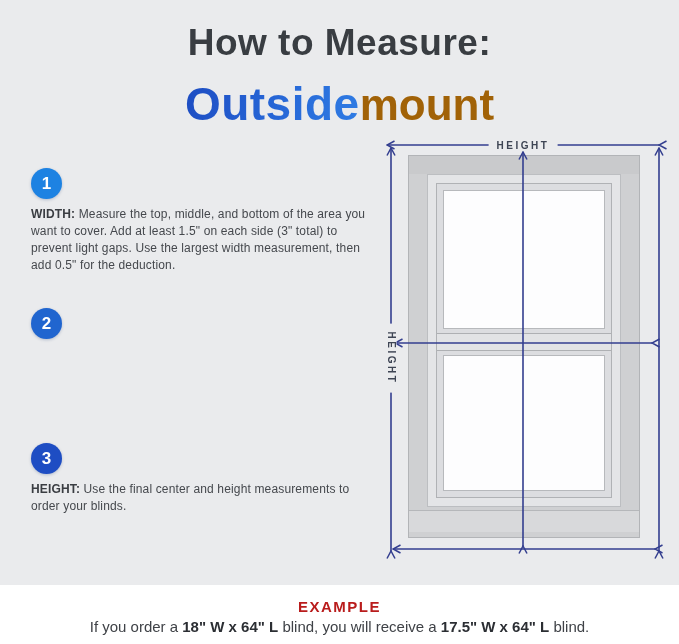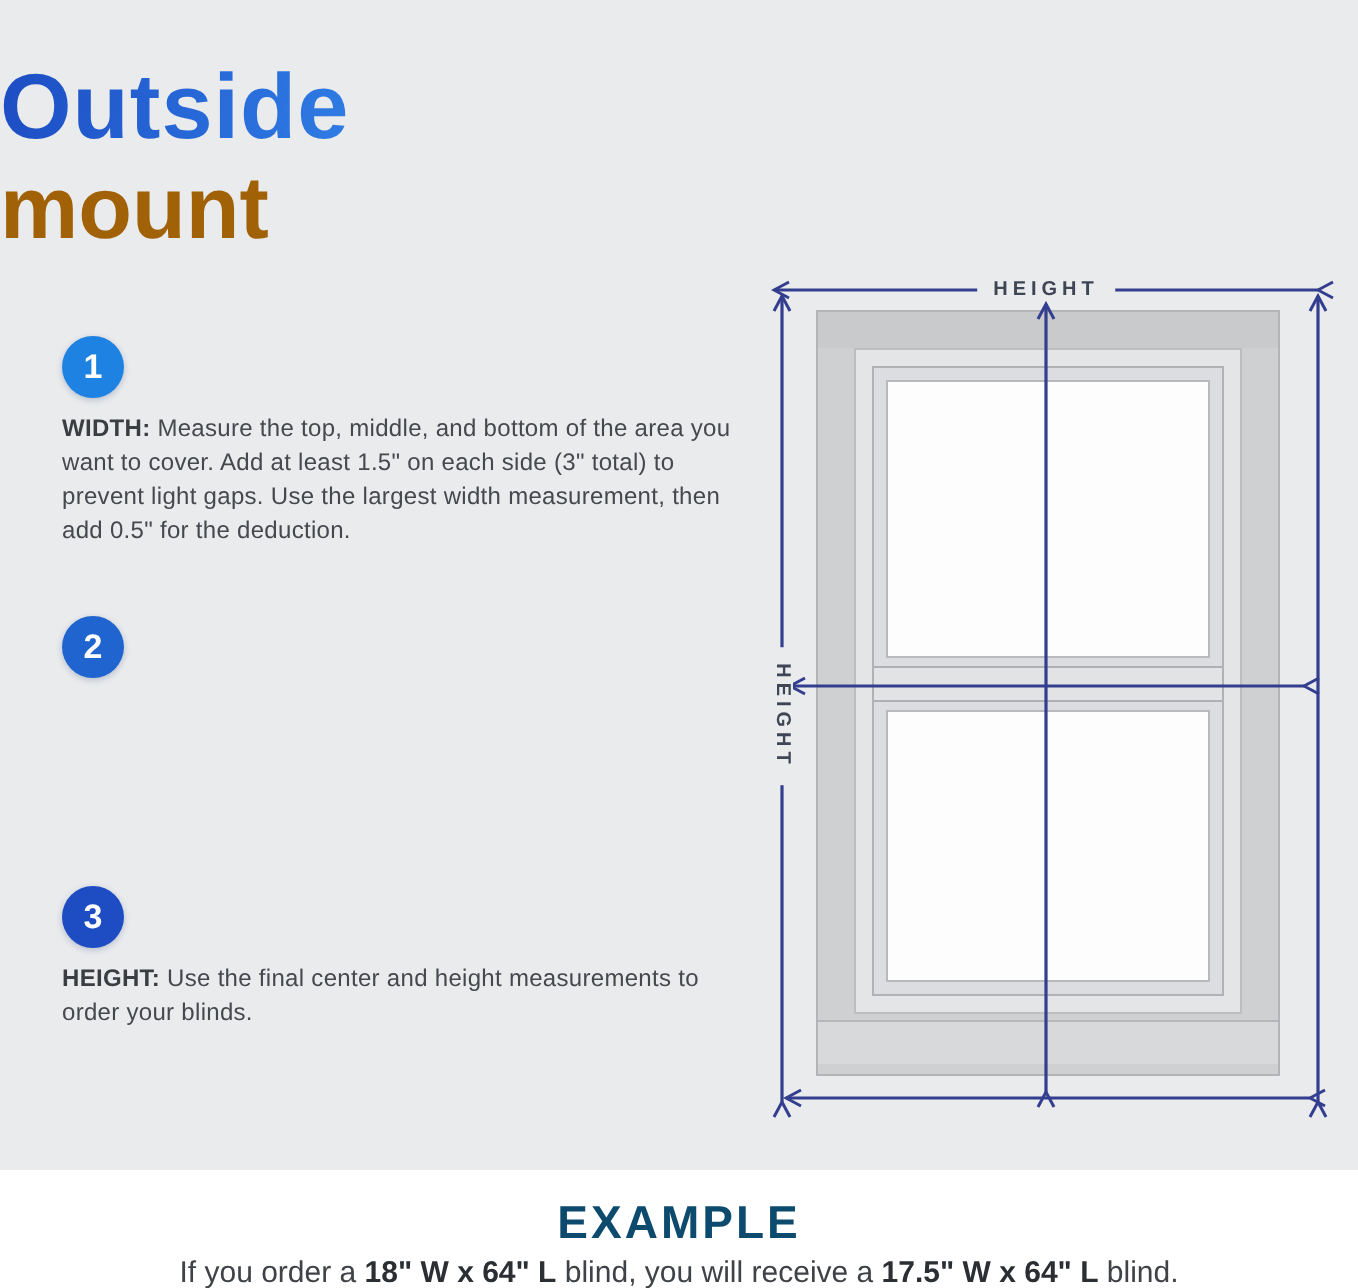--- a/index.html
+++ b/index.html
@@ -2,21 +2,21 @@
 <html><head>
 <meta charset="utf-8">
 <style>
   html,body{margin:0;padding:0;}
   body{font-family:"Liberation Sans","DejaVu Sans",sans-serif;}
   .page{position:relative;width:679px;height:644px;background:#eaebed;overflow:hidden;}
 
   
   .header{position:absolute;top:24px;left:0;width:679px;text-align:center;}
   .title-line1{font-size:37px;font-weight:600;color:#393d42;letter-spacing:.5px;line-height:1.0;}
-  .title-line2{margin-top:2px;display:flex;justify-content:center;align-items:baseline;flex-direction:column;}
+  .title-line2{margin-top:16px;display:flex;justify-content:center;align-items:baseline;}
   .title-highlight{font-size:46px;font-weight:800;letter-spacing:.5px;
     background:linear-gradient(100deg,#1d4cc2 0%,#2563d4 45%,#2f7ce4 100%);
     -webkit-background-clip:text;background-clip:text;color:transparent;}
   .title-word2{font-size:44px;font-weight:600;color:#a16207;}
 
   
   .step{position:absolute;left:31px;width:340px;}
   .step-1{top:168px;}
   .step-2{top:308px;}
   .step-3{top:443px;}
@@ -37,30 +37,31 @@
   .rail{position:absolute;left:0;right:0;top:149px;height:16px;background:#e2e3e5;border-top:1px solid #aeb0b3;border-bottom:1px solid #aeb0b3;}
   .sill{position:absolute;left:0;right:0;bottom:5px;height:21px;background:#d8d9db;border-top:1px solid #b5b7ba;}
   .measure-svg{position:absolute;left:0;top:0;}
   .dim-label{position:absolute;background:#eaebed;color:#3e4554;font-size:10px;font-weight:600;
     letter-spacing:2.5px;padding:0 8px;white-space:nowrap;}
   .width-label{left:143px;top:12px;transform:translate(-50%,-50%);}
   .height-label{left:11px;top:225px;transform:translate(-50%,-50%) rotate(90deg);}
 
   
   .footer{position:absolute;left:0;top:585px;width:679px;height:59px;background:#ffffff;text-align:center;}
-  .example-heading{margin-top:13px;font-size:23px;font-weight:700;color:#0c4a6e;letter-spacing:1.5px;}
+  .example-heading{margin-top:13px;font-size:15px;font-weight:700;color:#b91c1c;letter-spacing:1.5px;}
   .example-line{margin-top:3px;font-size:15px;color:#3f4247;}
   .example-line b{color:#2b2e33;font-weight:700;}
 </style>
 </head>
 <body>
 
 <div class="page">
 
   <div class="header">
+    <div class="title-line1">How to Measure:</div>
     <div class="title-line2">
       <span class="title-highlight">Outside</span>
       <span class="title-word2">mount</span>
     </div>
   </div>
 
   <div class="step step-1">
     <div class="badge" style="background-color: rgb(29, 130, 226);">1</div>
     <div class="step-text">
       <b>WIDTH:</b><span> Measure the top, middle, and bottom of the area you want to cover. Add at least 1.5" on each side (3" total) to prevent light gaps. Use the largest width measurement, then add 0.5" for the deduction.</span>

